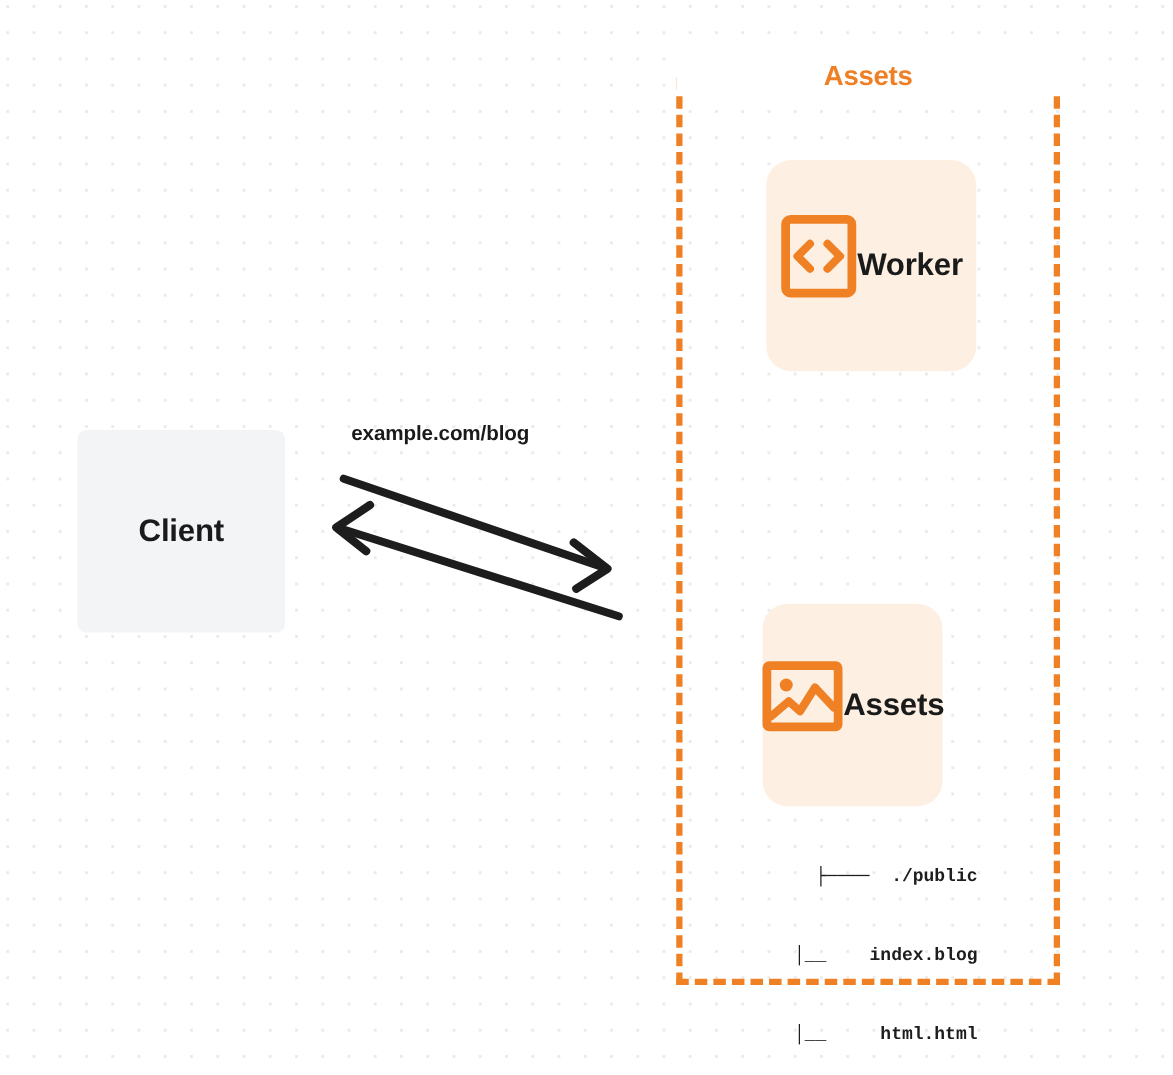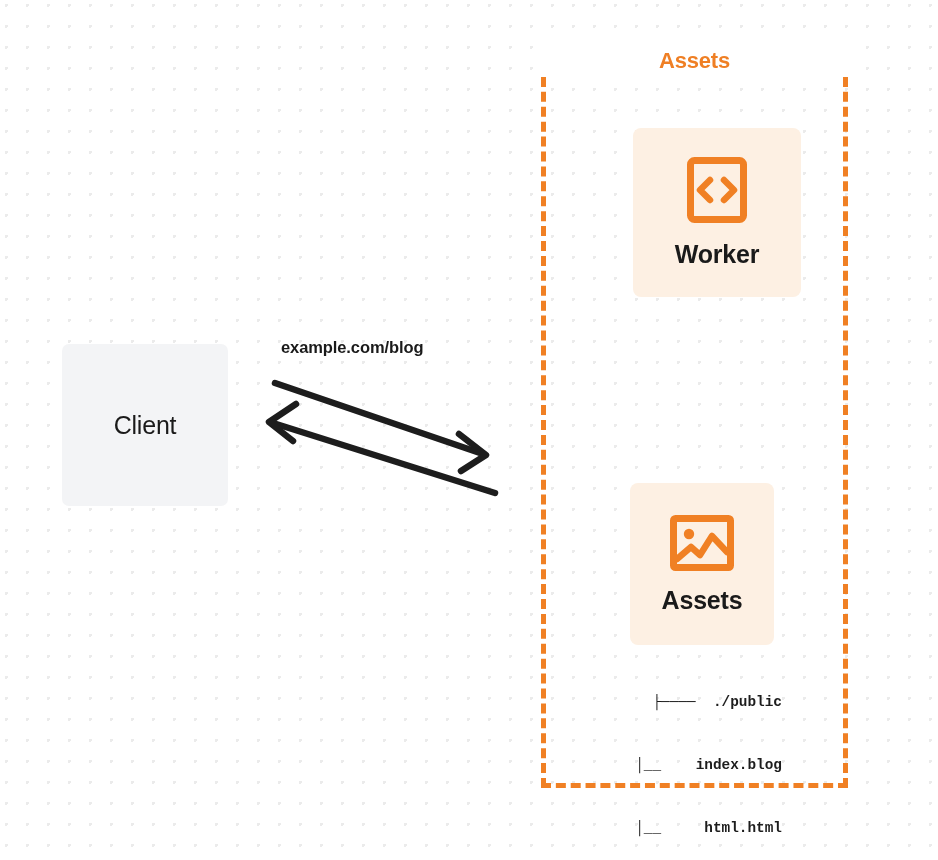--- a/index.html
+++ b/index.html
@@ -34,21 +34,21 @@
     width: 166px;
     height: 162px;
     background: #f3f4f6;
     border-radius: 7px;
     display: flex;
     align-items: center;
     justify-content: center;
   }
   #client-node .node-label {
     font-size: 25px;
-    font-weight: 400;
+    font-weight: 700;
     color: #1a1a1a;
     letter-spacing: -0.2px;
   }
 
   
   #connector-layer {
     position: absolute;
     left: 0;
     top: 0;
     width: 938px;
@@ -92,26 +92,25 @@
   }
   #project-title-inner {
     background: #ffffff;
     padding: 0 6px;
   }
 
   
   .service-card {
     position: absolute;
     background: #fdf0e3;
-    border-radius: 8px;
+    border-radius: 20px;
     display: flex;
-    flex-direction: column;
+    flex-direction: row;
     align-items: center;
     justify-content: center;
-    margin-left: 20px;
   }
   #worker-card {
     left: 613px;
     top: 128px;
     width: 168px;
     height: 169px;
   }
   #assets-card {
     left: 610px;
     top: 483px;

